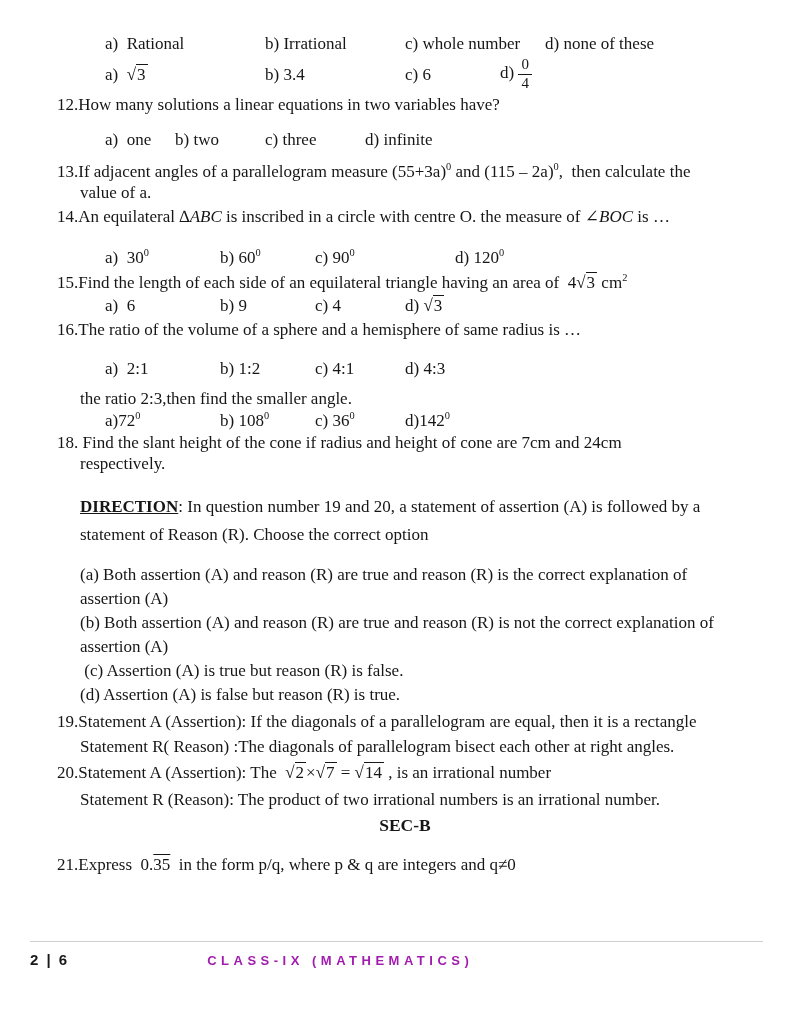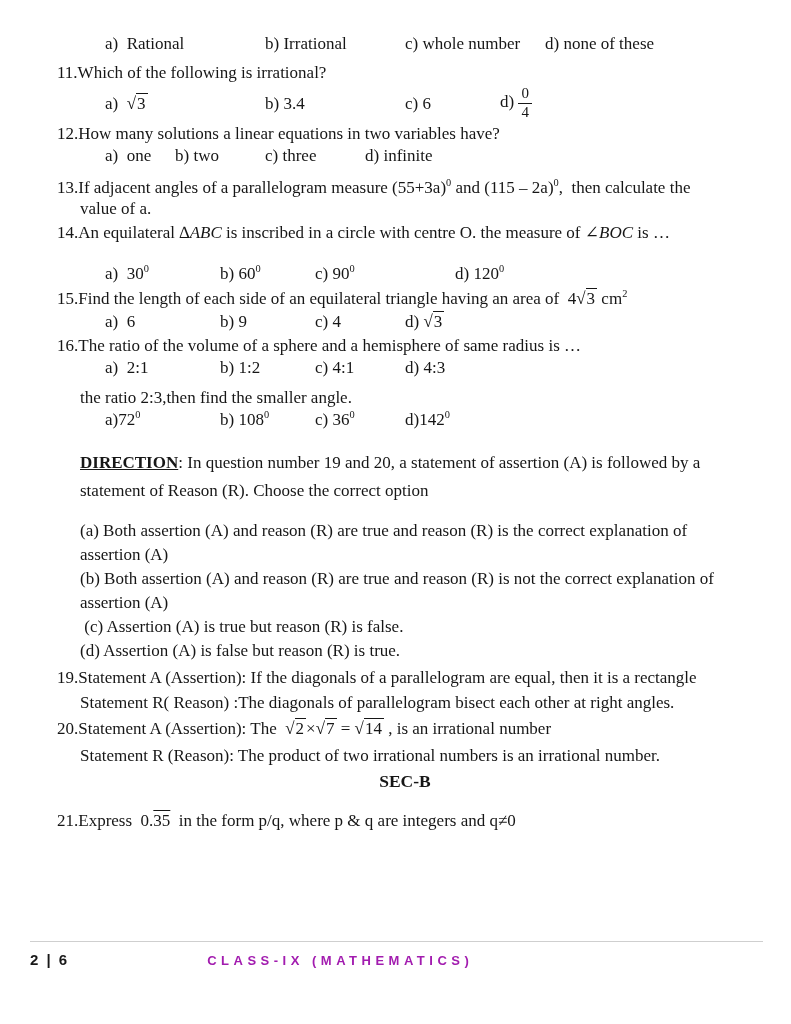--- a/index.html
+++ b/index.html
@@ -39,30 +39,29 @@
 
 <div class="page">
 
   <div class="opts ind" style="margin-top:3px">
     <span class="opt" style="width:160px">a)  Rational</span>
     <span class="opt" style="width:140px">b) Irrational</span>
     <span class="opt" style="width:140px">c) whole number</span>
     <span class="opt">d) none of these</span>
   </div>
 
-  <div class="line" style="margin-top:8px">11.Which of the following is irrational?</div>
   <div class="opts ind tall" style="margin-top:2px">
     <span class="opt" style="width:160px">a)  <span class="sqrt">√<span class="rad">3</span></span></span>
     <span class="opt" style="width:140px">b) 3.4</span>
     <span class="opt" style="width:95px">c) 6</span>
     <span class="opt">d) <span class="frac"><span class="num">0</span><span>4</span></span></span>
   </div>
 
   <div class="line" style="margin-top:2px">12.How many solutions a linear equations in two variables have?</div>
-  <div class="opts ind" style="margin-top:1px">
+  <div class="opts ind" style="margin-top:14px">
     <span class="opt" style="width:70px">a)  one</span>
     <span class="opt" style="width:90px">b) two</span>
     <span class="opt" style="width:100px">c) three</span>
     <span class="opt">d) infinite</span>
   </div>
 
   <div style="margin-top:11px">
     <div class="line">13.If adjacent angles of a parallelogram measure (55+3a)<sup>0</sup> and (115 – 2a)<sup>0</sup>,  then calculate the</div>
     <div class="line ind2">value of a.</div>
   </div>
@@ -77,38 +76,40 @@
 
   <div class="line" style="margin-top:2px;line-height:24px">15.Find the length of each side of an equilateral triangle having an area of  4<span class="sqrt">√<span class="rad">3</span></span> cm<sup>2</sup></div>
   <div class="opts ind" style="margin-top:0;line-height:22px">
     <span class="opt" style="width:115px">a)  6</span>
     <span class="opt" style="width:95px">b) 9</span>
     <span class="opt" style="width:90px">c) 4</span>
     <span class="opt">d) <span class="sqrt">√<span class="rad">3</span></span></span>
   </div>
 
   <div class="line" style="margin-top:2px">16.The ratio of the volume of a sphere and a hemisphere of same radius is …</div>
-  <div class="opts ind" style="margin-top:1px">
+  <div class="opts ind" style="margin-top:18px">
     <span class="opt" style="width:115px">a)  2:1</span>
     <span class="opt" style="width:95px">b) 1:2</span>
     <span class="opt" style="width:90px">c) 4:1</span>
     <span class="opt">d) 4:3</span>
   </div>
 
   <div style="margin-top:9px">
     <div class="line ind2">the ratio 2:3,then find the smaller angle.</div>
   </div>
   <div class="opts ind" style="margin-top:1px">
     <span class="opt" style="width:115px">a)72<sup>0</sup></span>
     <span class="opt" style="width:95px">b) 108<sup>0</sup></span>
     <span class="opt" style="width:90px">c) 36<sup>0</sup></span>
     <span class="opt">d)142<sup>0</sup></span>
   </div>
 
   <div style="margin-top:1px">
+    <div class="line">18. Find the slant height of the cone if radius and height of cone are 7cm and 24cm</div>
+    <div class="line ind2">respectively.</div>
   </div>
 
   <div class="para ind2" style="margin-top:19px;line-height:28px;padding-right:4px"><b>DIRECTION</b>: In question number 19 and 20, a statement of assertion (A) is followed by a statement of Reason (R). Choose the correct option</div>
 
   <div class="para ind2" style="margin-top:14px;padding-right:4px">(a) Both assertion (A) and reason (R) are true and reason (R) is the correct explanation of assertion (A)</div>
   <div class="para ind2" style="padding-right:4px">(b) Both assertion (A) and reason (R) are true and reason (R) is not the correct explanation of assertion (A)</div>
   <div class="para ind2"> (c) Assertion (A) is true but reason (R) is false.</div>
   <div class="para ind2">(d) Assertion (A) is false but reason (R) is true.</div>
 
   <div style="margin-top:2px">

